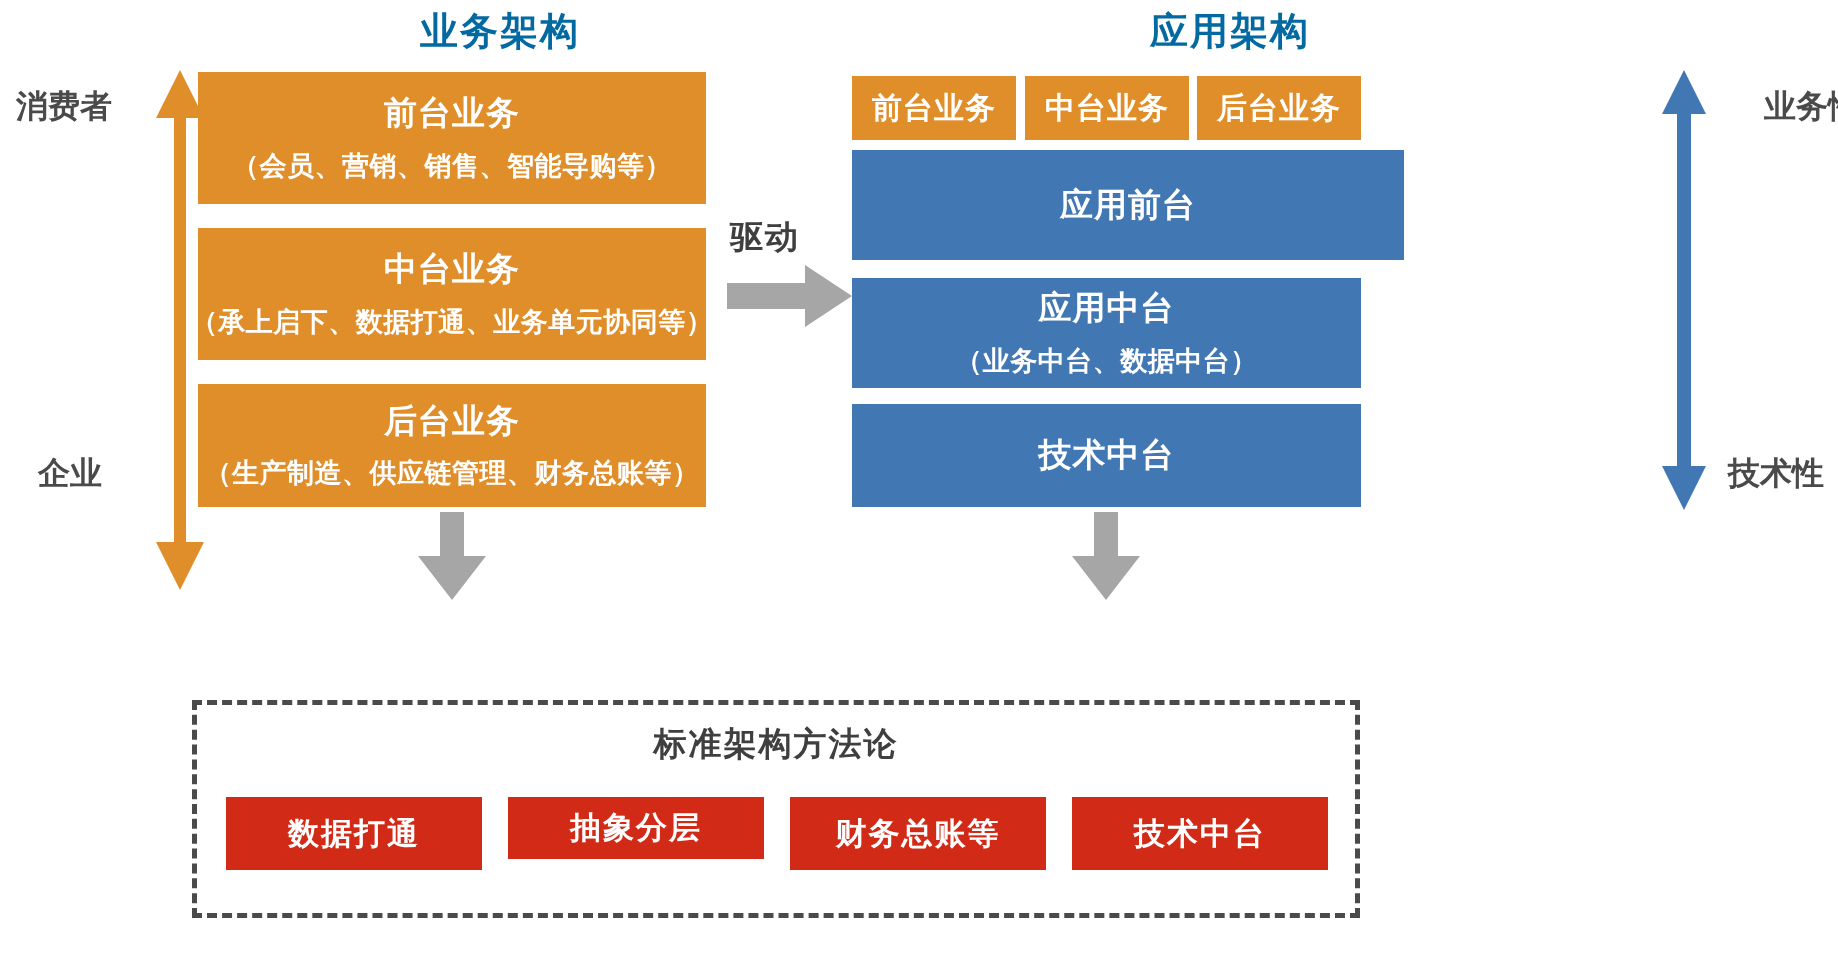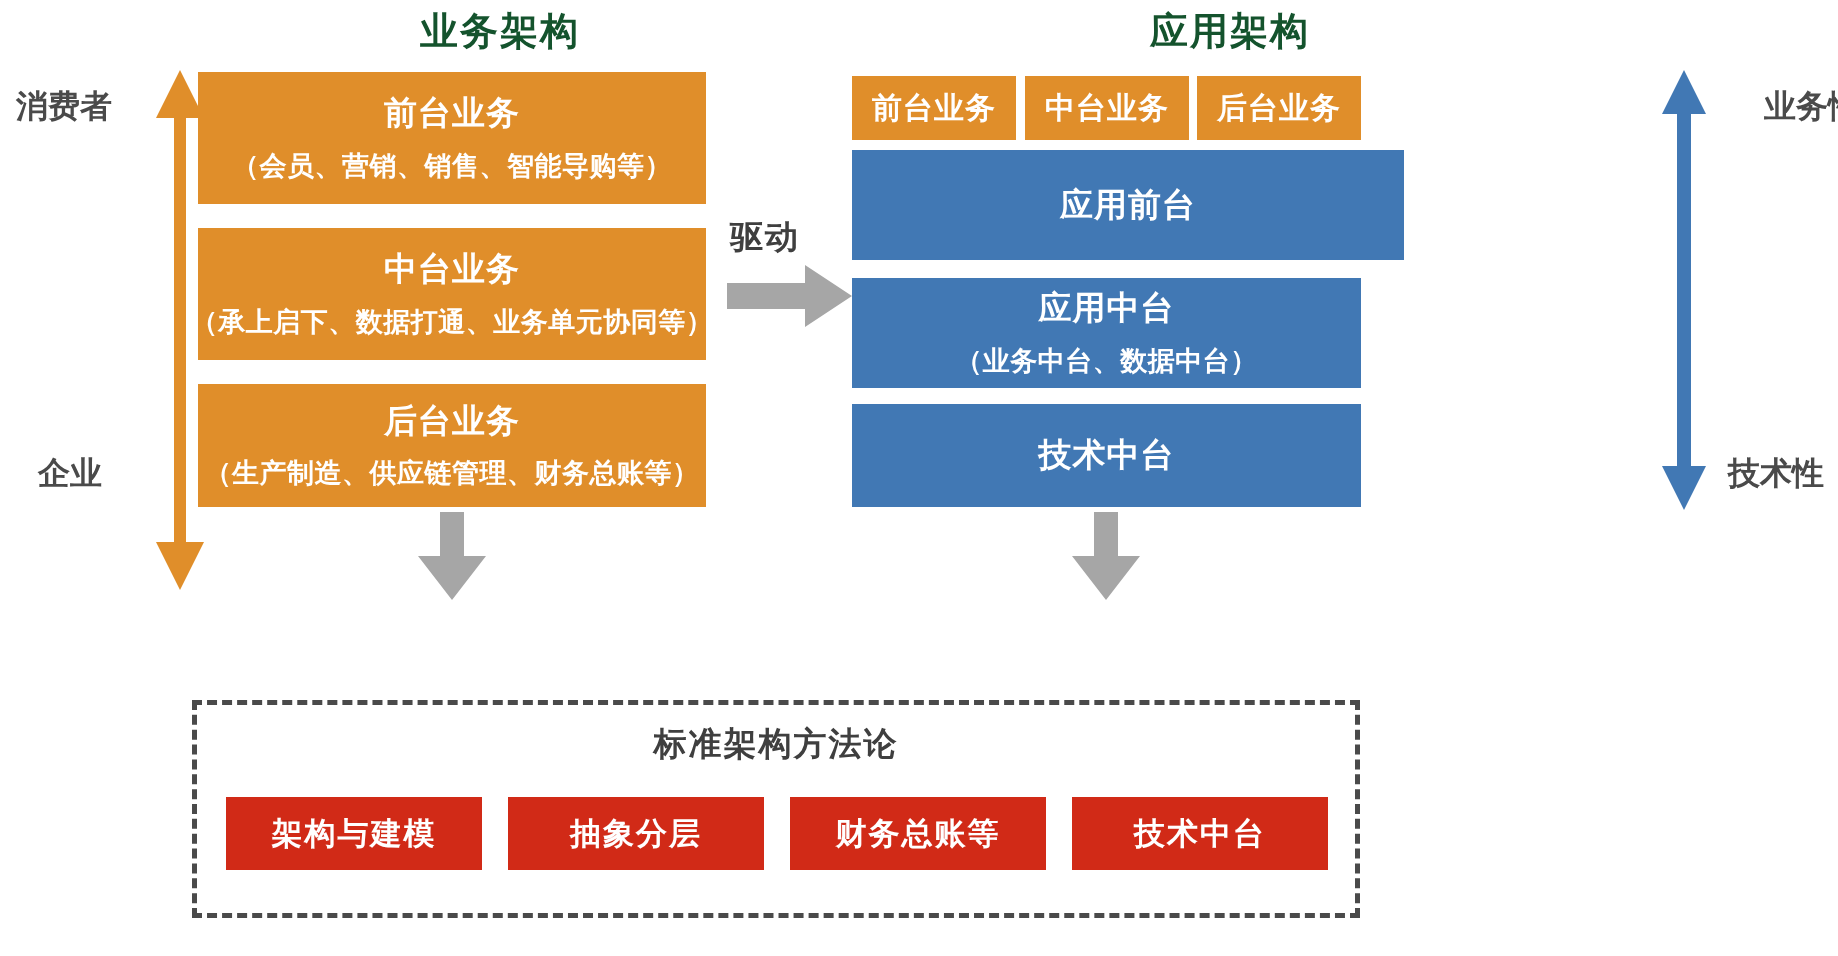--- a/index.html
+++ b/index.html
@@ -16,21 +16,21 @@
     height: 956px;
     background: #ffffff;
     overflow: hidden;
   }
 
   
   .section-title {
     position: absolute;
     font-size: 38px;
     font-weight: bold;
-    color: #14532d;
+    color: #0369a1;
     letter-spacing: 2px;
     text-align: center;
     white-space: nowrap;
   }
 
   
   .axis-label {
     position: absolute;
     font-size: 32px;
     font-weight: bold;
@@ -195,21 +195,21 @@
   </svg>
 
   <svg class="arrow-svg" style="left:1072px; top:512px;" width="68" height="88" viewBox="0 0 68 88">
     <polygon points="22,0 46,0 46,44 68,44 34,88 0,44 22,44" fill="#A6A6A6"></polygon>
   </svg>
 
   <div class="dashed-box" style="left:192px; top:700px; width:1168px; height:218px;"></div>
 
   <div class="dashed-title" style="left:192px; top:722px; width:1168px;">标准架构方法论</div>
 
-  <div class="red-box red" style="left:226px; top:797px; width:256px; height:73px;">架构与建模</div>
-
-  <div class="red-box red" style="left:508px; top:797px; width:256px; height:73px;">抽象分层</div>
+  <div class="red-box red" style="left:226px; top:797px; width:256px; height:73px;">数据打通</div>
+
+  <div class="red-box red" style="left:508px; top:797px; width:256px; height:62px;">抽象分层</div>
 
   <div class="red-box red" style="left:790px; top:797px; width:256px; height:73px;">财务总账等</div>
 
   <div class="red-box red" style="left:1072px; top:797px; width:256px; height:73px;">技术中台</div>
 
 </div>
 
 </body></html>

